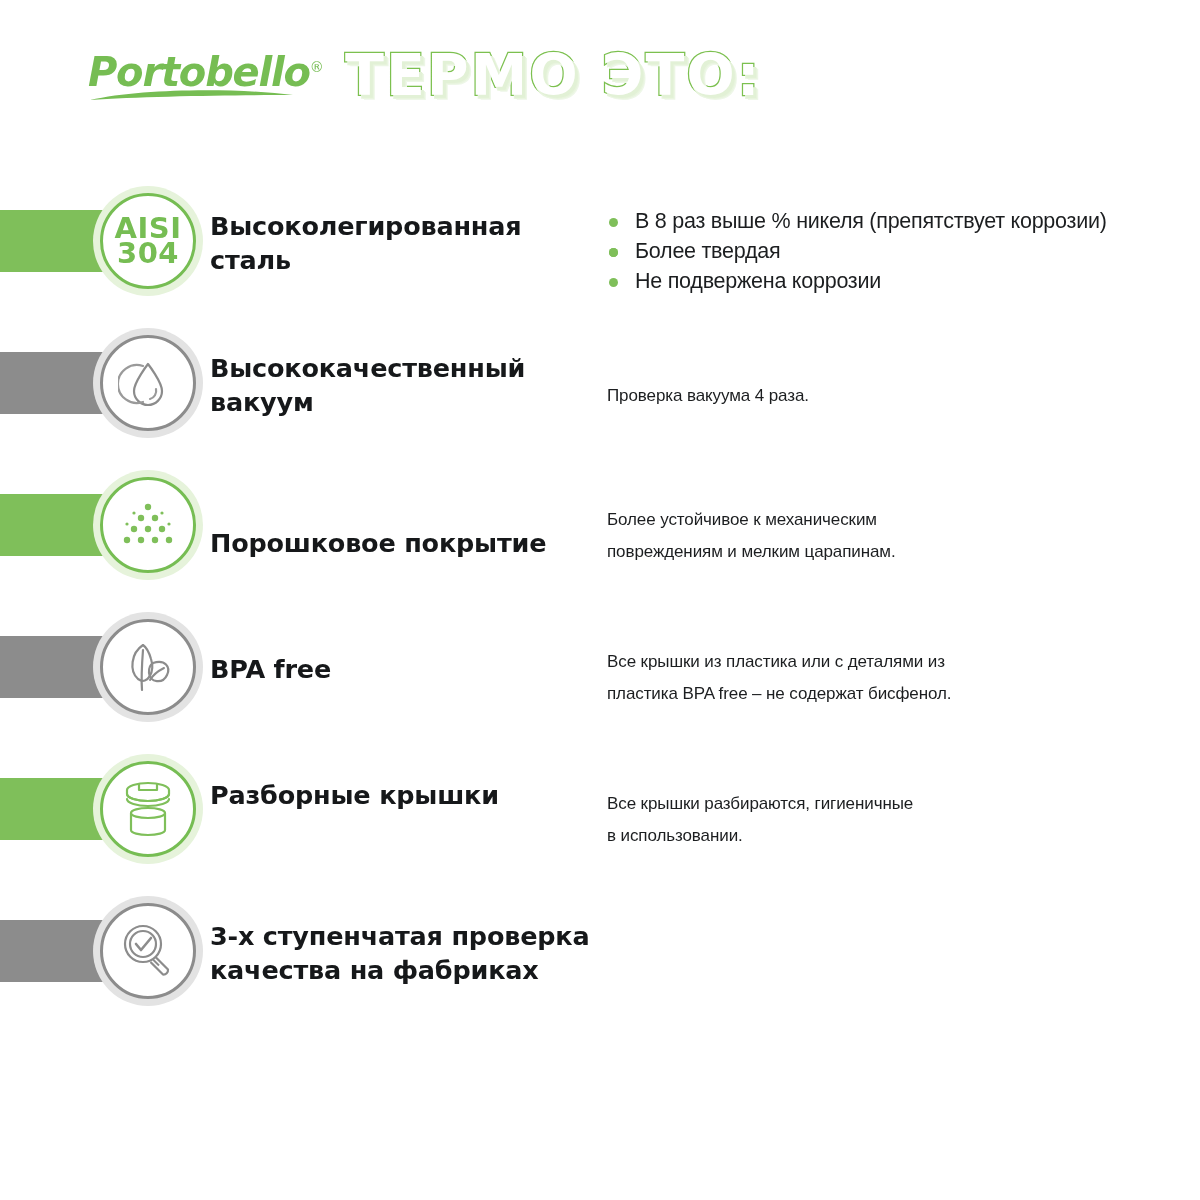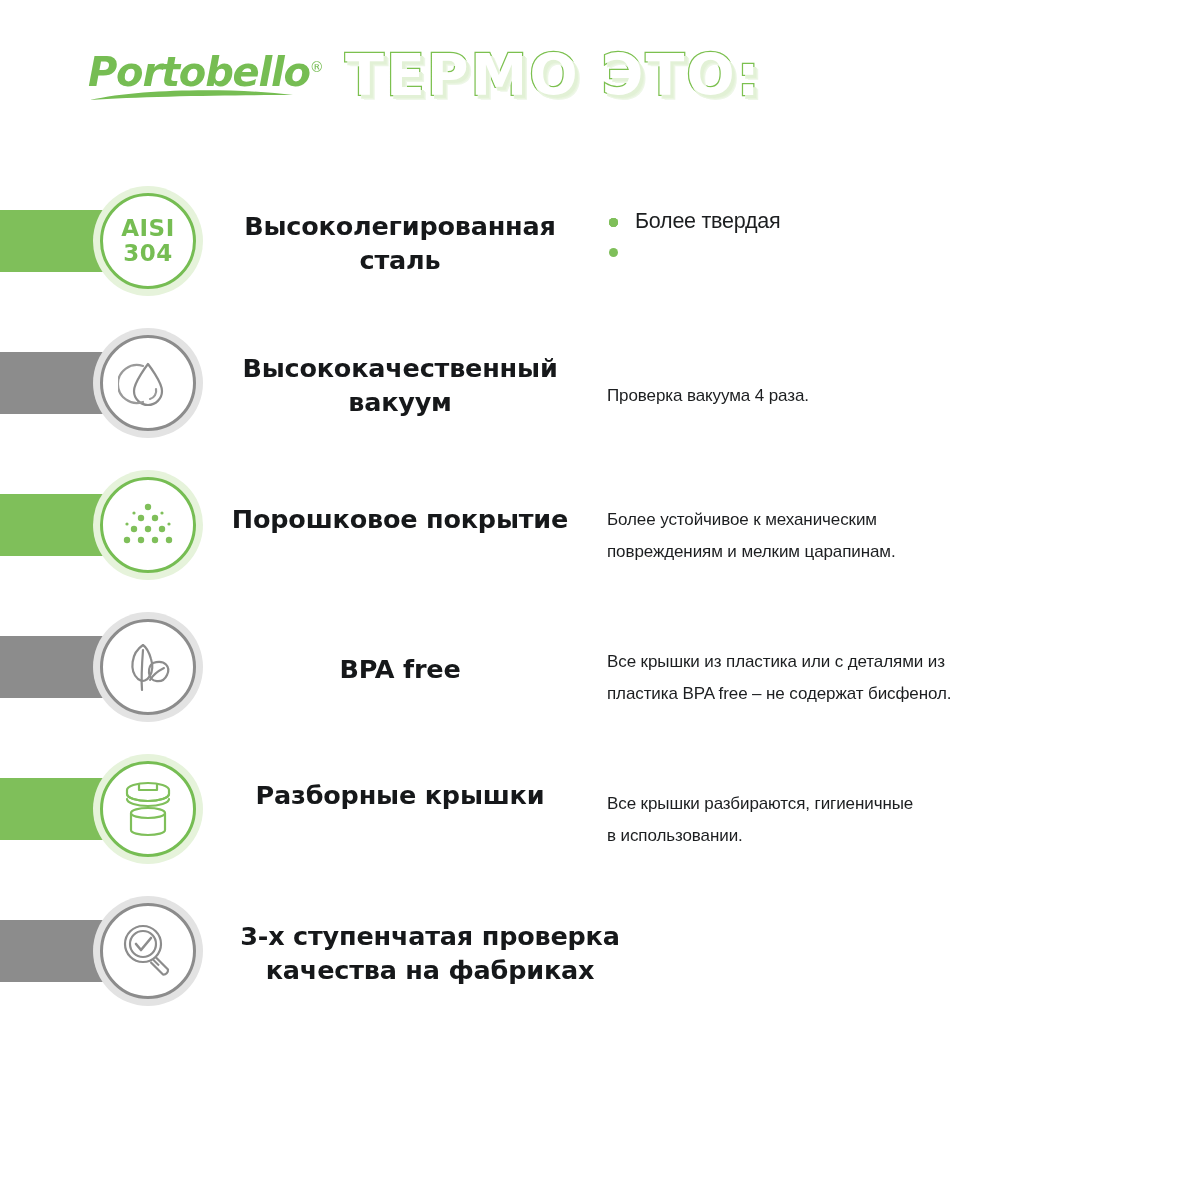--- a/index.html
+++ b/index.html
@@ -102,37 +102,36 @@
   .badge.grey {
     border: 3px solid #8c8c8c;
     box-shadow: 0 0 0 7px #e3e3e3;
   }
   .badge svg { display: block; }
 
   .aisi-text {
     font-family: "DejaVu Sans", sans-serif;
     font-weight: bold;
     color: #76bd53;
-    font-size: 23px;
+    font-size: 29px;
     line-height: 25px;
     text-align: center;
     letter-spacing: 0.5px;
   }
 
   .heading {
     position: absolute;
     left: 210px;
     font-family: "DejaVu Sans", sans-serif;
     font-weight: bold;
     font-size: 25.5px;
     line-height: 34px;
     color: #16181a;
     letter-spacing: -0.2px;
     width: 380px;
-    text-align: center;
   }
 
   .desc {
     position: absolute;
     left: 607px;
     font-family: "Liberation Sans", sans-serif;
     font-size: 17px;
     line-height: 32px;
     color: #1c1e20;
     width: 580px;
@@ -184,24 +183,24 @@
   <div class="bar green" style="top:0"></div>
   <div class="badge green" style="top:-17px">
     <div class="aisi-text">
       <div>AISI</div>
       <div>304</div>
     </div>
   </div>
   <div class="heading" style="top:-1px; white-space:pre-line">Высоколегированная
 сталь</div>
   <ul class="bullets" style="top:-4px">
-    <li><span class="dot"></span></li>
+    <li><span class="dot"></span><span>В 8 раз выше % никеля (препятствует коррозии)</span></li>
     <li><span class="dot"></span></li>
     <li><span class="dot"></span><span>Более твердая</span></li>
-    <li><span class="dot"></span></li>
+    <li><span class="dot"></span><span>Не подвержена коррозии</span></li>
   </ul>
 </div>
 
 <div class="row" style="top:352px">
   <div class="bar grey" style="top:0"></div>
   <div class="badge grey" style="top:-17px">
     <svg width="60" height="60" viewBox="0 0 60 60">
       <path d="M30 11 C30 11, 44 29, 44 38 A14 14 0 0 1 16 38 C16 29, 30 11, 30 11 Z" fill="none" stroke="#8c8c8c" stroke-width="2.2" stroke-linejoin="round"></path>
       <path d="M25 13 A19 19 0 1 0 25 49" fill="none" stroke="#9a9a9a" stroke-width="2.2" stroke-linecap="round"></path>
       <path d="M38 36 A8.5 8.5 0 0 1 32 46" fill="none" stroke="#9a9a9a" stroke-width="2.2" stroke-linecap="round"></path>
@@ -227,21 +226,21 @@
           <circle cx="24" cy="43" r="3.2"></circle>
           <circle cx="38" cy="43" r="3.2"></circle>
           <circle cx="52" cy="43" r="3.2"></circle>
         <circle cx="17" cy="16" r="1.6"></circle>
           <circle cx="45" cy="16" r="1.6"></circle>
         <circle cx="10" cy="27" r="1.6"></circle>
           <circle cx="52" cy="27" r="1.6"></circle>
       </g>
     </svg>
   </div>
-  <div class="heading" style="top:8px; white-space:pre-line">Порошковое покрытие</div>
+  <div class="heading" style="top:32px; white-space:pre-line">Порошковое покрытие</div>
   <div class="desc" style="top:10px; white-space:pre-line">Более устойчивое к механическим
 повреждениям и мелким царапинам.</div>
 </div>
 
 <div class="row" style="top:636px">
   <div class="bar grey" style="top:0"></div>
   <div class="badge grey" style="top:-17px">
     <svg width="62" height="60" viewBox="0 0 62 60">
       <path d="M26 8 C14 16, 12 34, 21 42 C31 49, 38 34, 34 22 C32 15, 29 10, 26 8 Z" fill="none" stroke="#8c8c8c" stroke-width="2.2" stroke-linejoin="round"></path>
       <path d="M36 26 C48 22, 54 30, 50 38 C46 47, 33 46, 32 36 C31.6 31, 33 28, 36 26 Z" fill="none" stroke="#8c8c8c" stroke-width="2.2" stroke-linejoin="round"></path>

